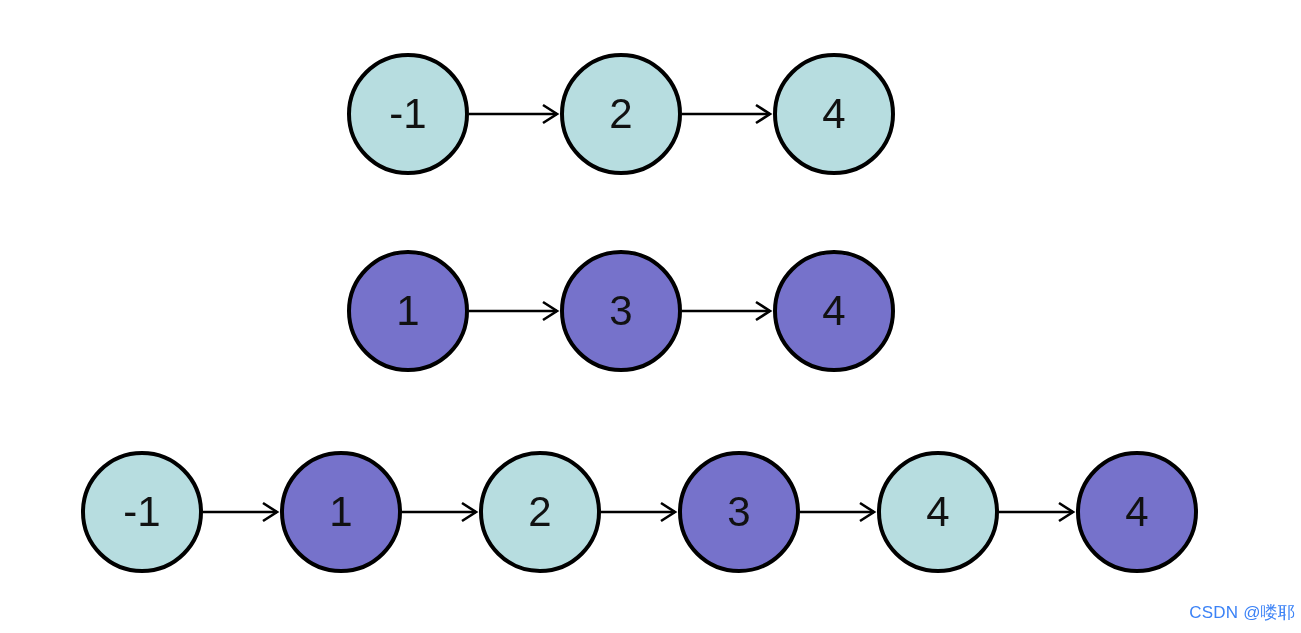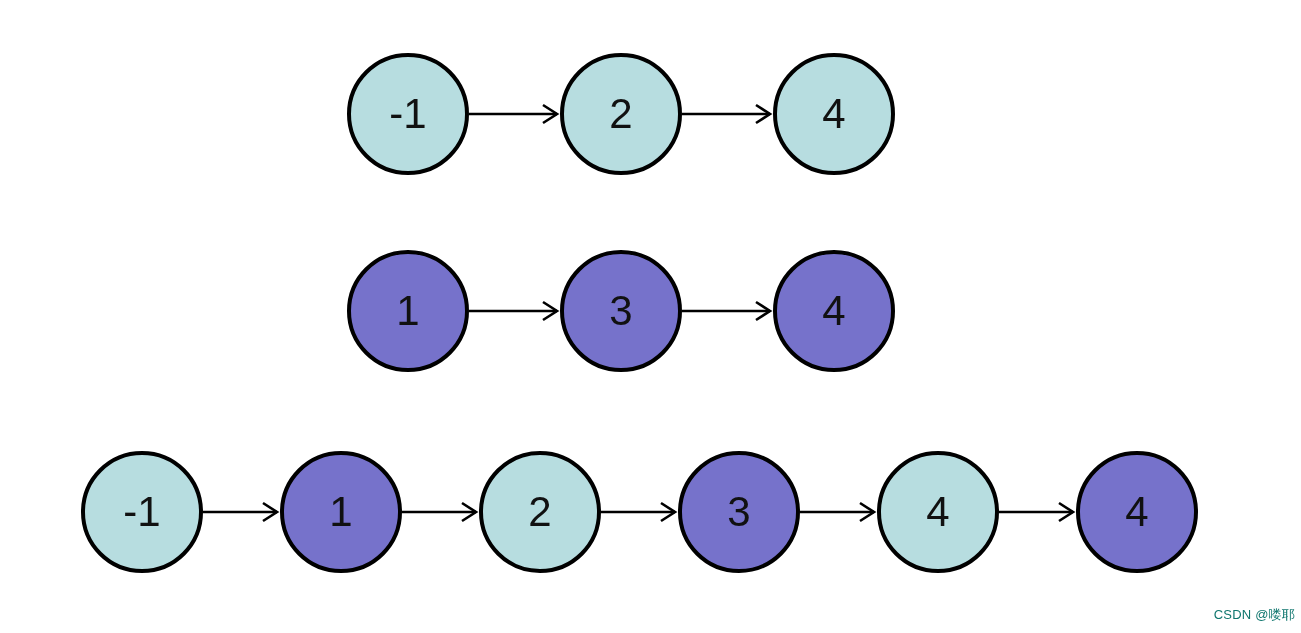--- a/index.html
+++ b/index.html
@@ -43,22 +43,22 @@
     color: #111111;
   }
   svg.arrow {
     display: block;
     flex: 0 0 auto;
   }
   .watermark {
     position: absolute;
     right: 6px;
     bottom: 9px;
-    font-size: 13px;
-    color: #0f766e;
+    font-size: 17px;
+    color: #3b82f6;
     letter-spacing: 0.2px;
   }
 </style>
 </head>
 <body>
 
 <div class="diagram-canvas">
 
   <div class="list-row row-1">
     <div class="node" style="background-color: rgb(183, 221, 224);">

